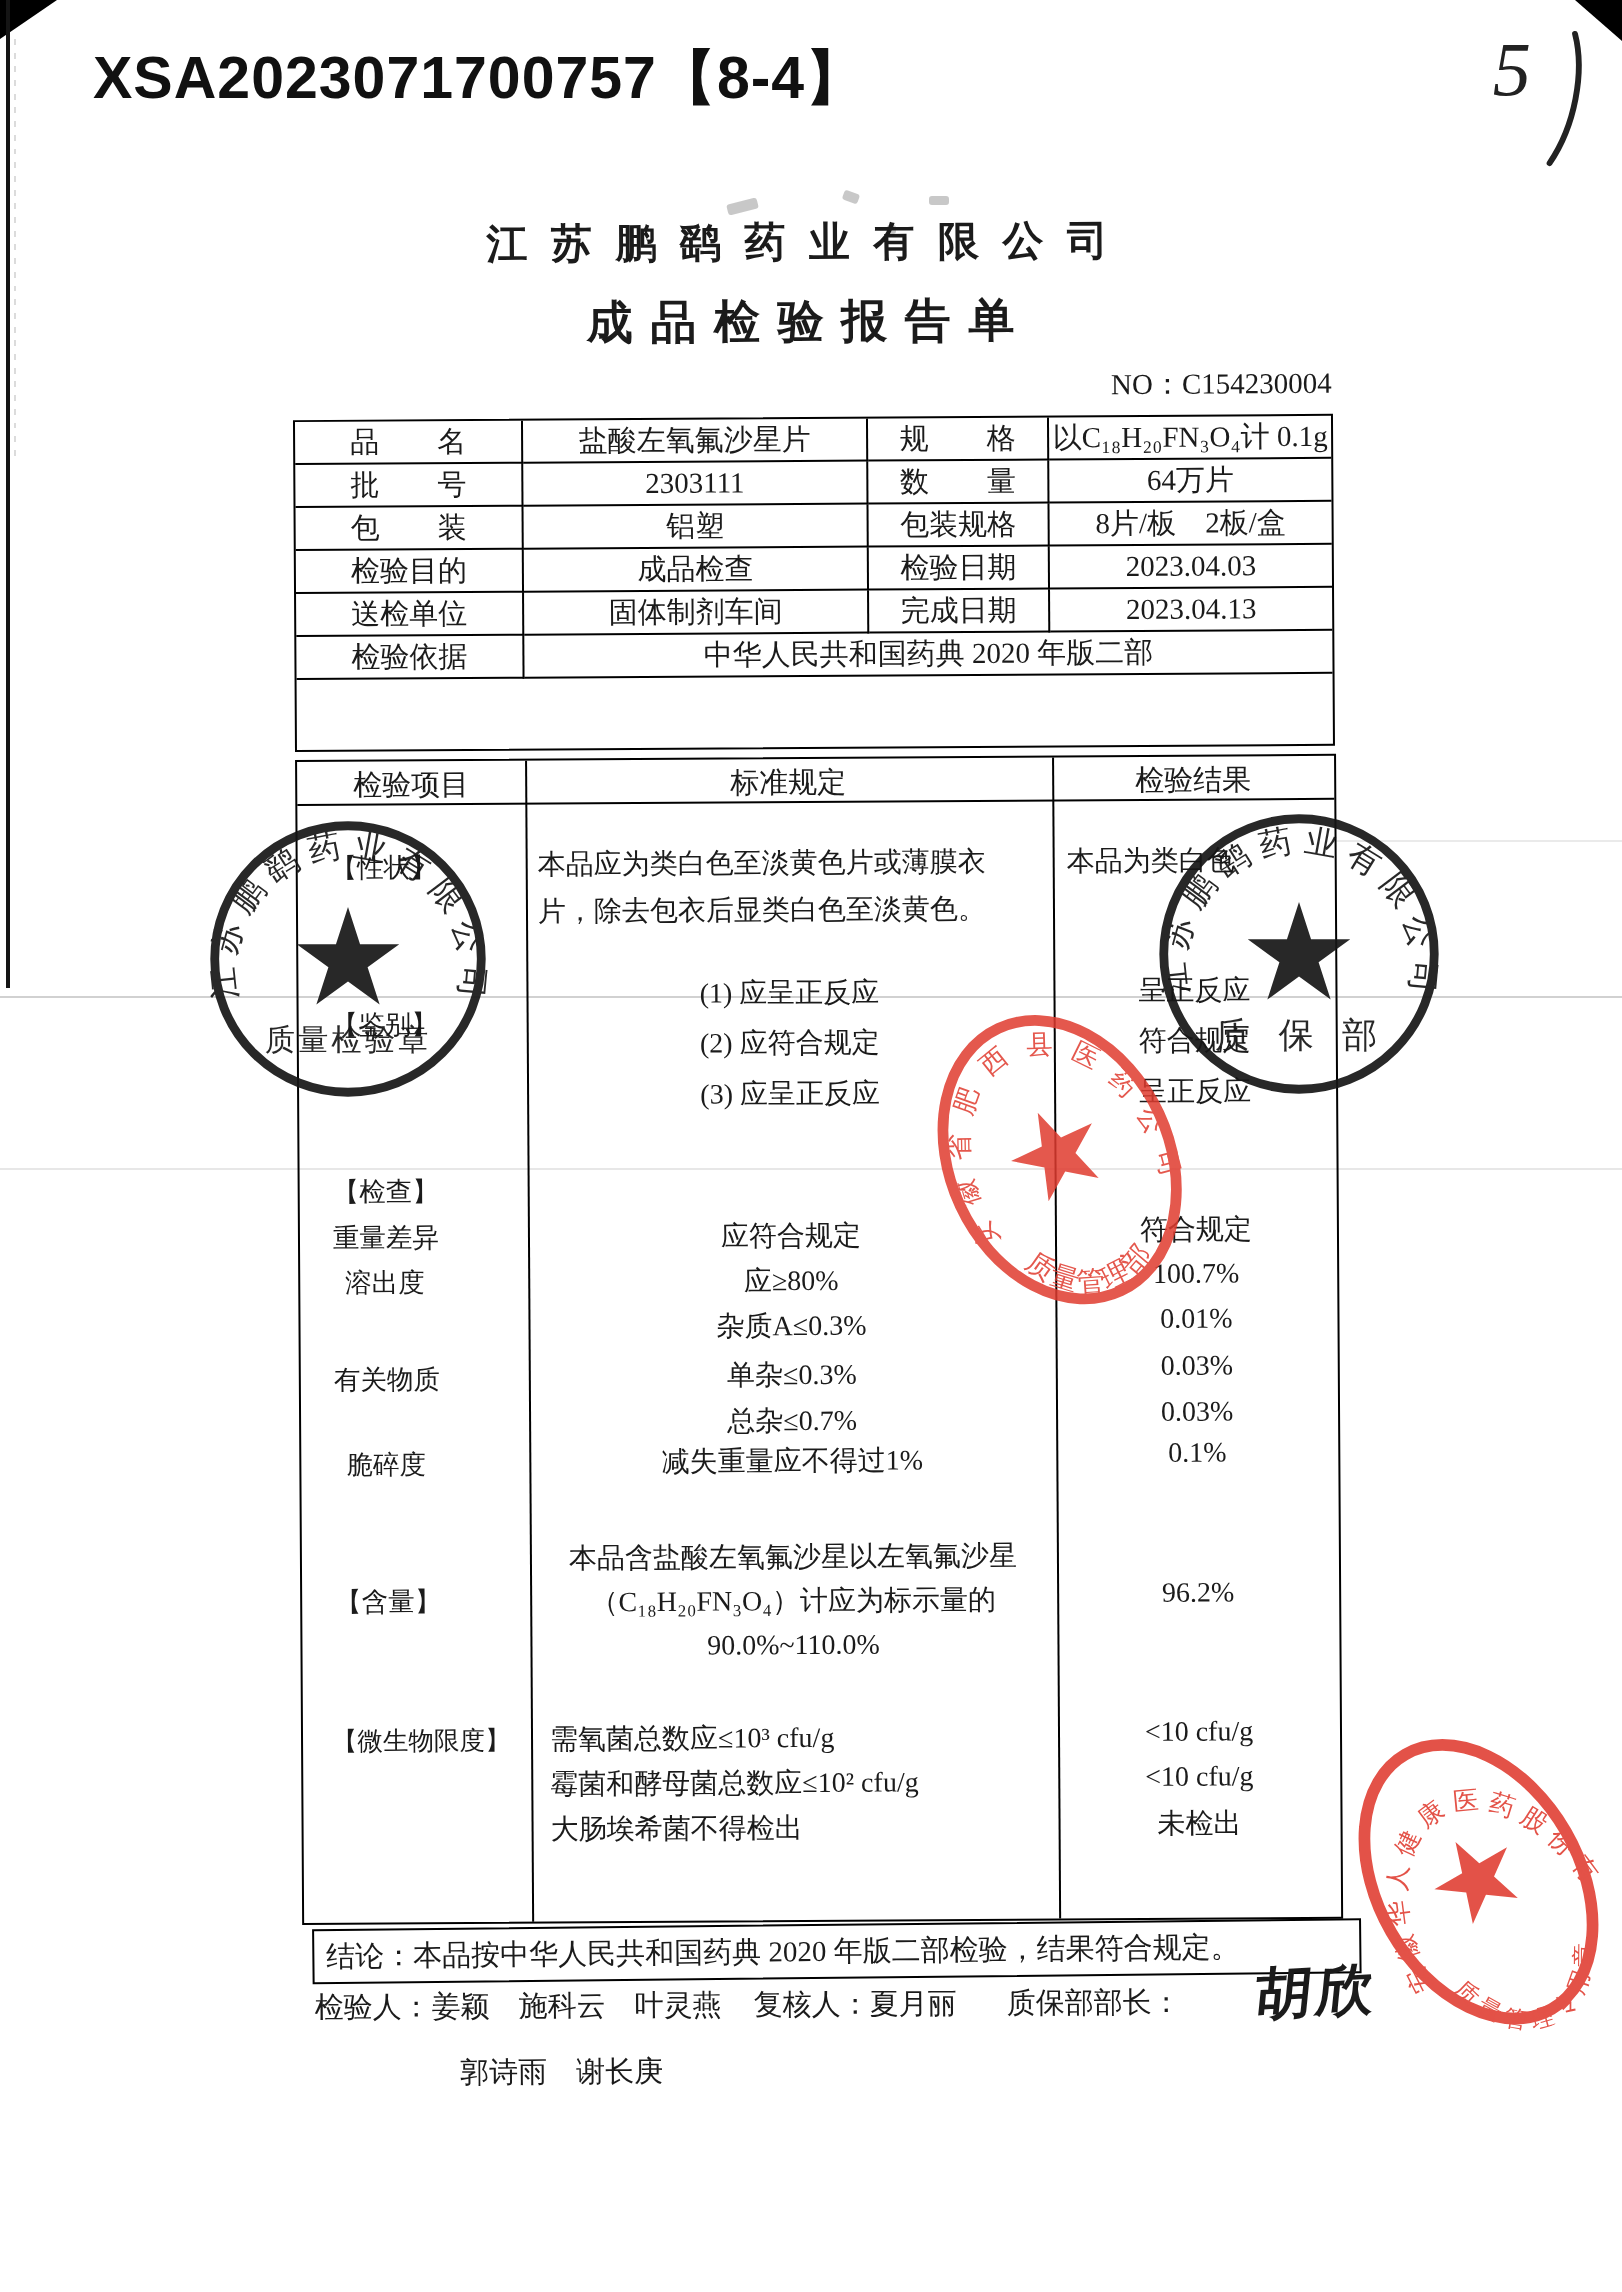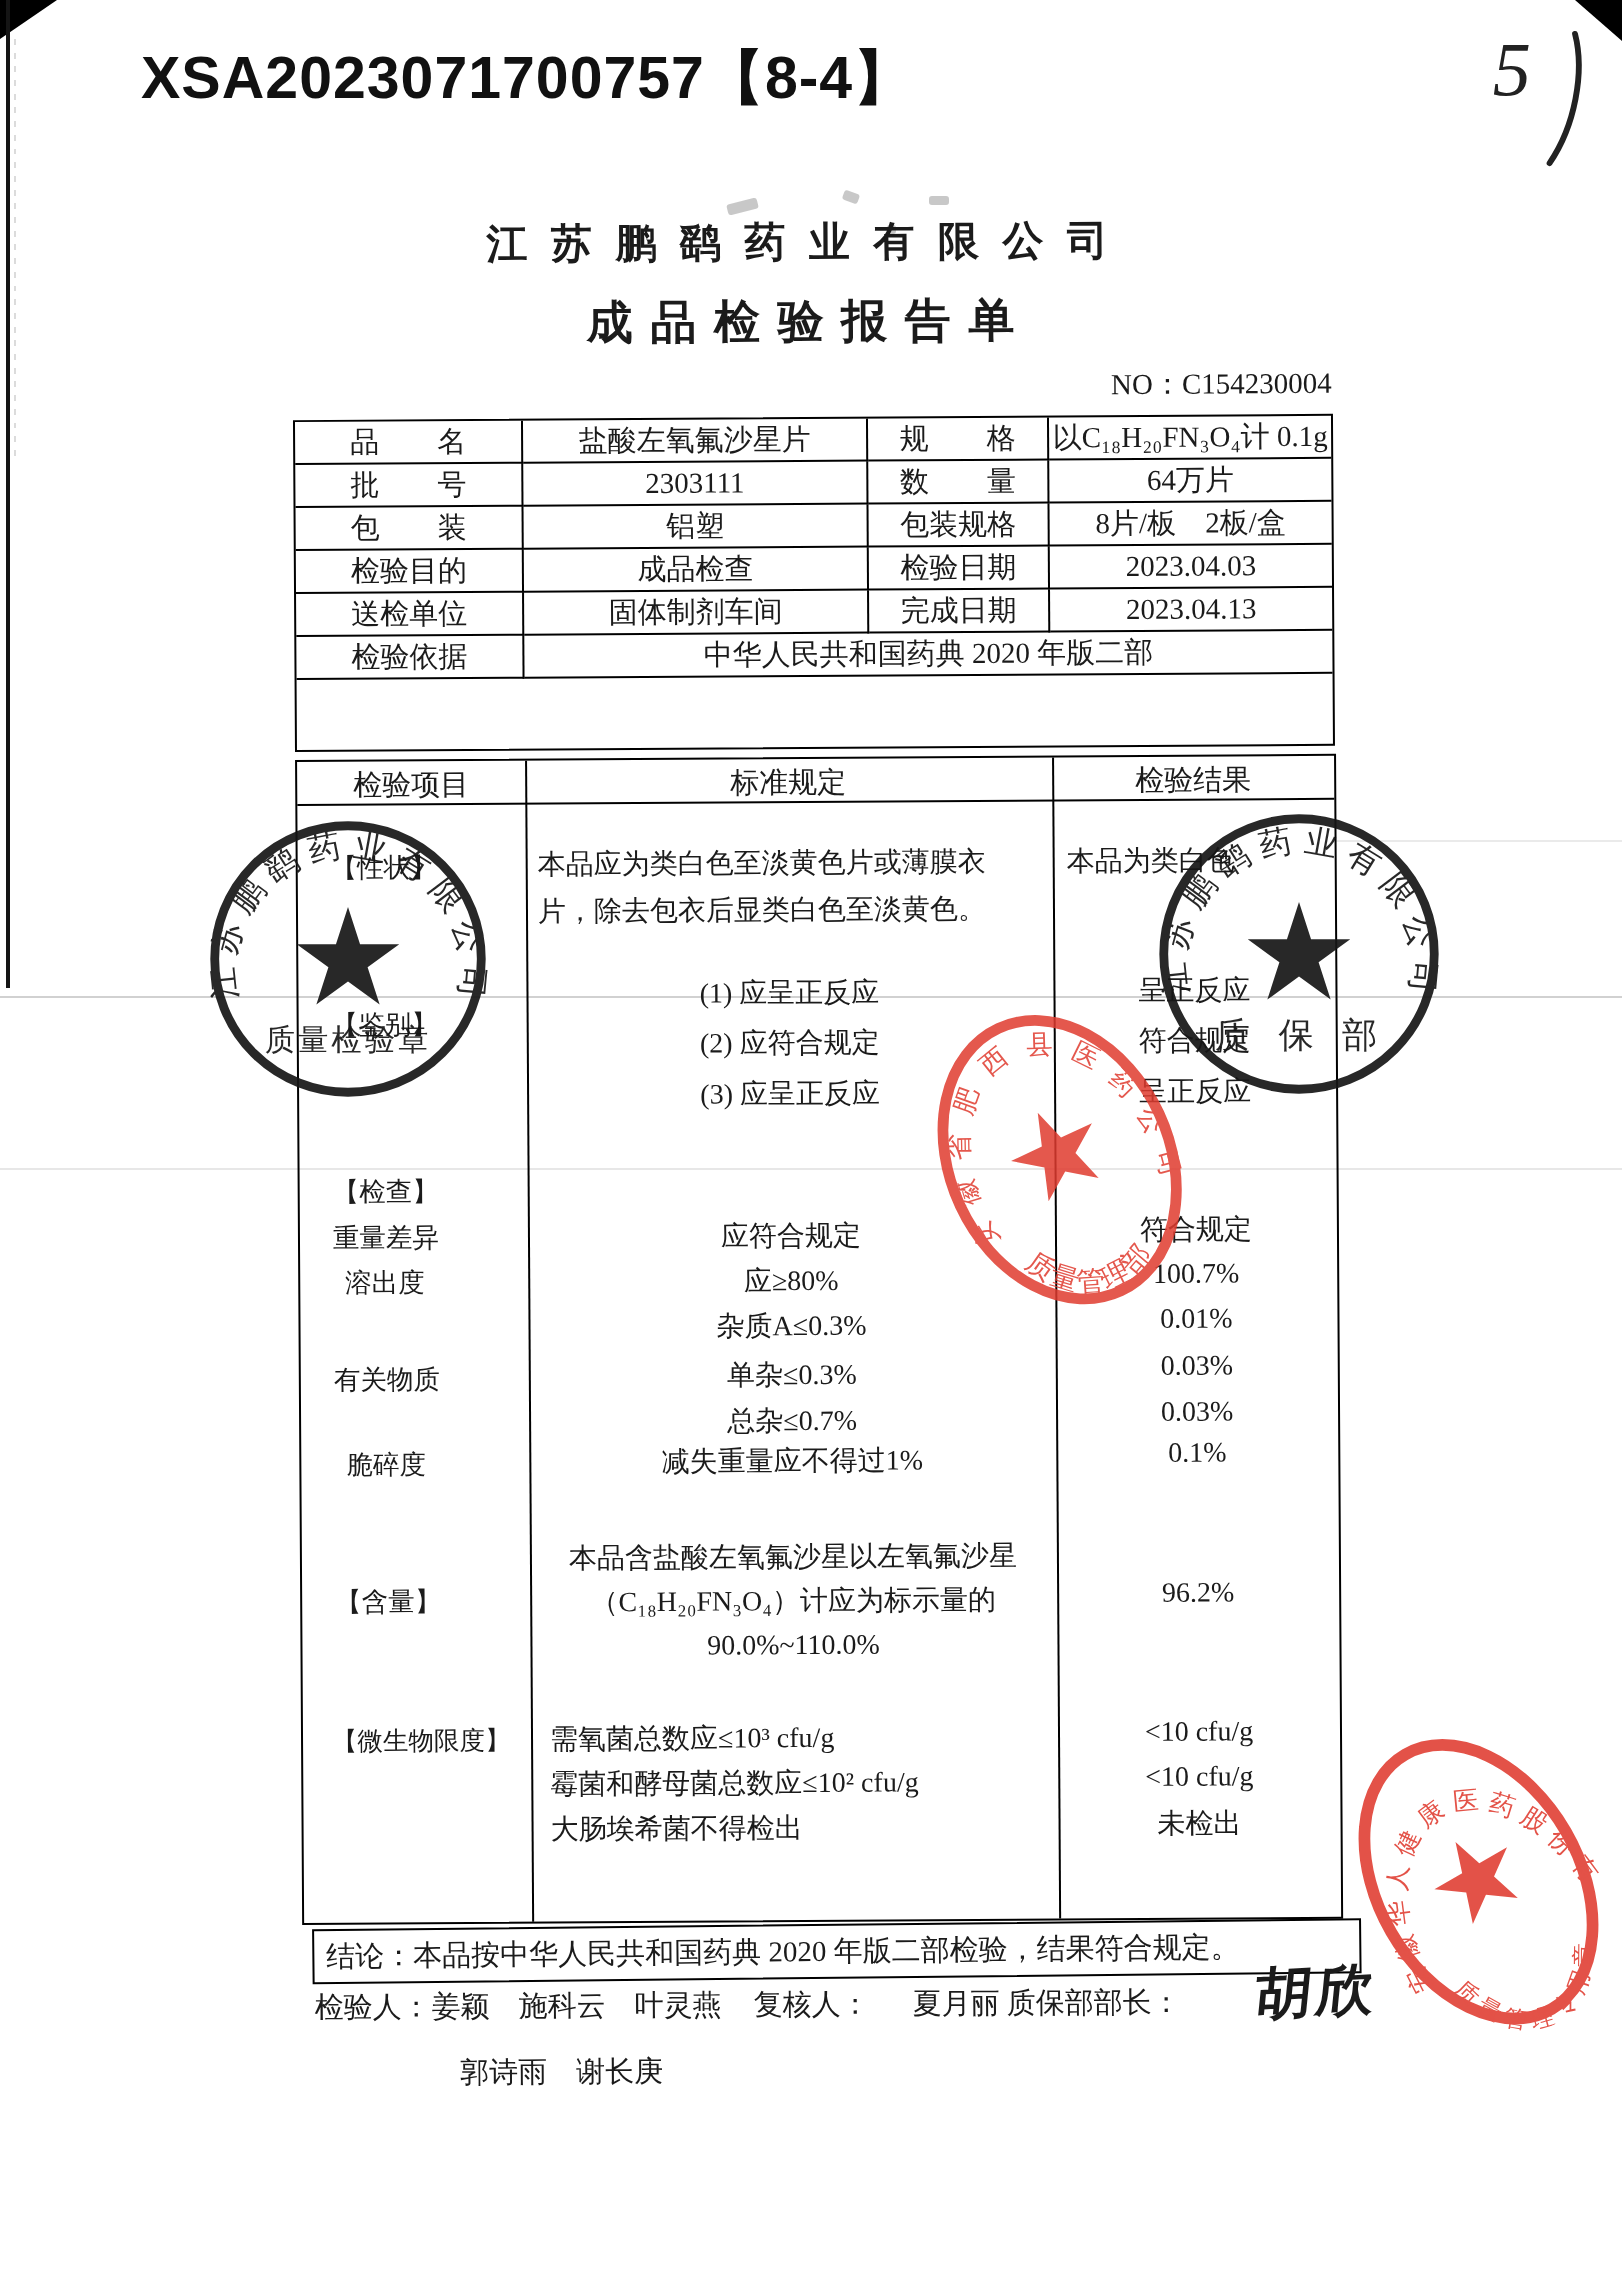--- a/index.html
+++ b/index.html
@@ -1,21 +1,21 @@
 <!DOCTYPE html>
 <html><head>
 <meta charset="utf-8">
 <style>
   html,body{margin:0;padding:0;background:#ffffff;}
   #page{position:relative;width:1622px;height:2293px;background:#fff;overflow:hidden;
         font-family:"Liberation Serif","DejaVu Serif",serif;color:#1b1b1b;}
   .abs{position:absolute;}
   
   #doc-code{left:93px;top:39px;font-family:"Liberation Sans","DejaVu Sans",sans-serif;
-            font-size:59px;font-weight:600;letter-spacing:1px;color:#111;margin-left:48px;}
+            font-size:59px;font-weight:600;letter-spacing:1px;color:#111;}
   #company-title{left:0;top:218px;width:1622px;text-align:center;font-size:41px;font-weight:bold;
                  letter-spacing:23.5px;}
   #report-title{left:0;top:294px;width:1622px;text-align:center;font-size:46px;font-weight:bold;
                 letter-spacing:17.6px;}
   #report-no{left:1000px;top:370px;width:333px;text-align:right;font-size:29px;}
   
   #sheet{left:0;top:0;width:1622px;height:2293px;transform:rotate(-0.35deg);transform-origin:314px 588px;}
   
   #t1{left:294px;top:420px;display:grid;grid-template-columns:228px 345px 181px 282px;
       grid-template-rows:repeat(6,43px) 70px;border:2.9px solid #000;background:transparent;}
@@ -171,21 +171,21 @@
       <span class="res-c" style="top:1051px;">未检出</span>
     </div>
 
     <div class="abs" id="conclusion-box">
       <span>结论：本品按中华人民共和国药典 2020 年版二部检验，结果符合规定。</span>
     </div>
 
     <span class="abs sig" style="left:306px;top:1988px;">检验人：</span>
     <span class="abs sig" style="left:423px;top:1988px;">姜颖　施科云　叶灵燕</span>
     <span class="abs sig" style="left:745px;top:1988px;">复核人：</span>
-    <span class="abs sig" style="left:904px;top:1988px;">夏月丽</span>
+    <span class="abs sig" style="left:861px;top:1988px;">夏月丽</span>
     <span class="abs sig" style="left:998px;top:1988px;">质保部部长：</span>
     <span class="abs sig" style="left:451px;top:2054px;">郭诗雨　谢长庚</span>
     <span class="abs" id="qa-sign">胡欣</span>
   </div>
 
   <div class="abs stampwrap" style="left:201px;top:812px;opacity:.92;">
     <svg width="294" height="294" viewBox="0 0 300 300">
       <circle cx="150" cy="150" r="136" fill="none" stroke="#161616" stroke-width="9"></circle>
       <path id="arcQC" d="M 38,192 A 116,116 0 1 1 262,192" fill="none"></path>
       <text font-size="33" fill="#161616">

